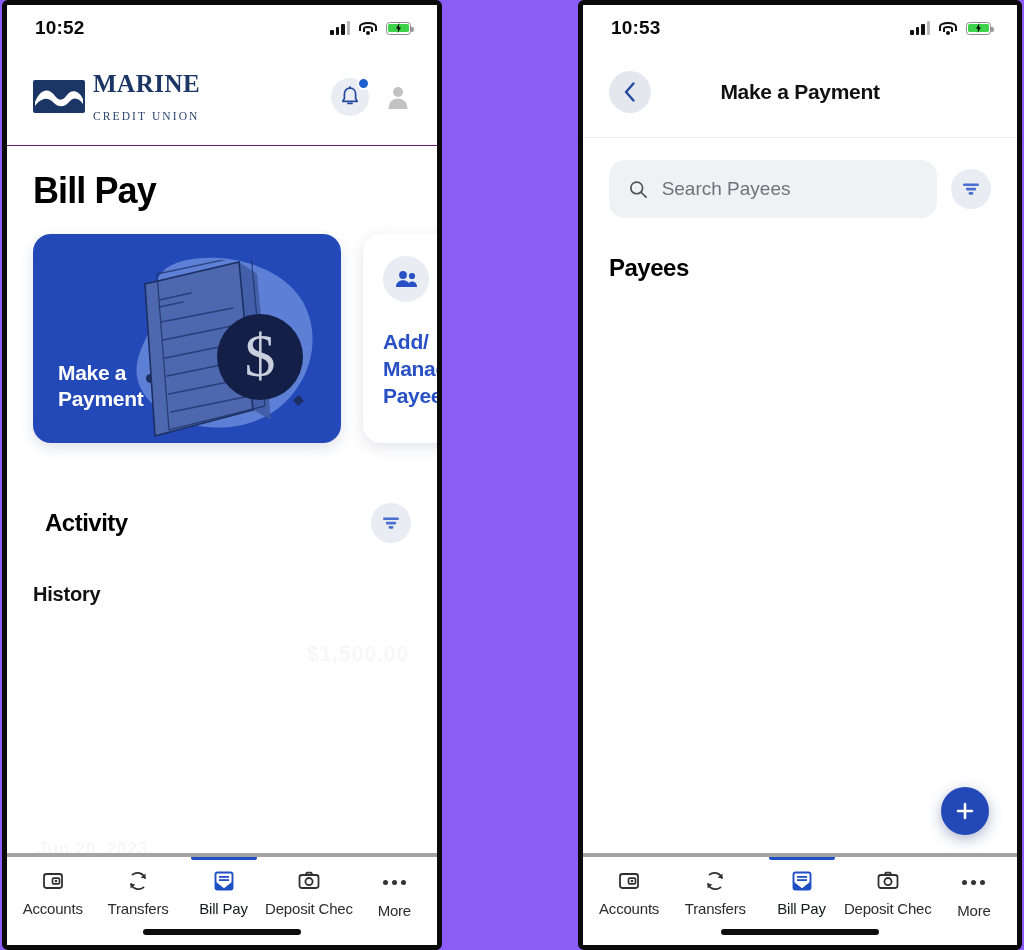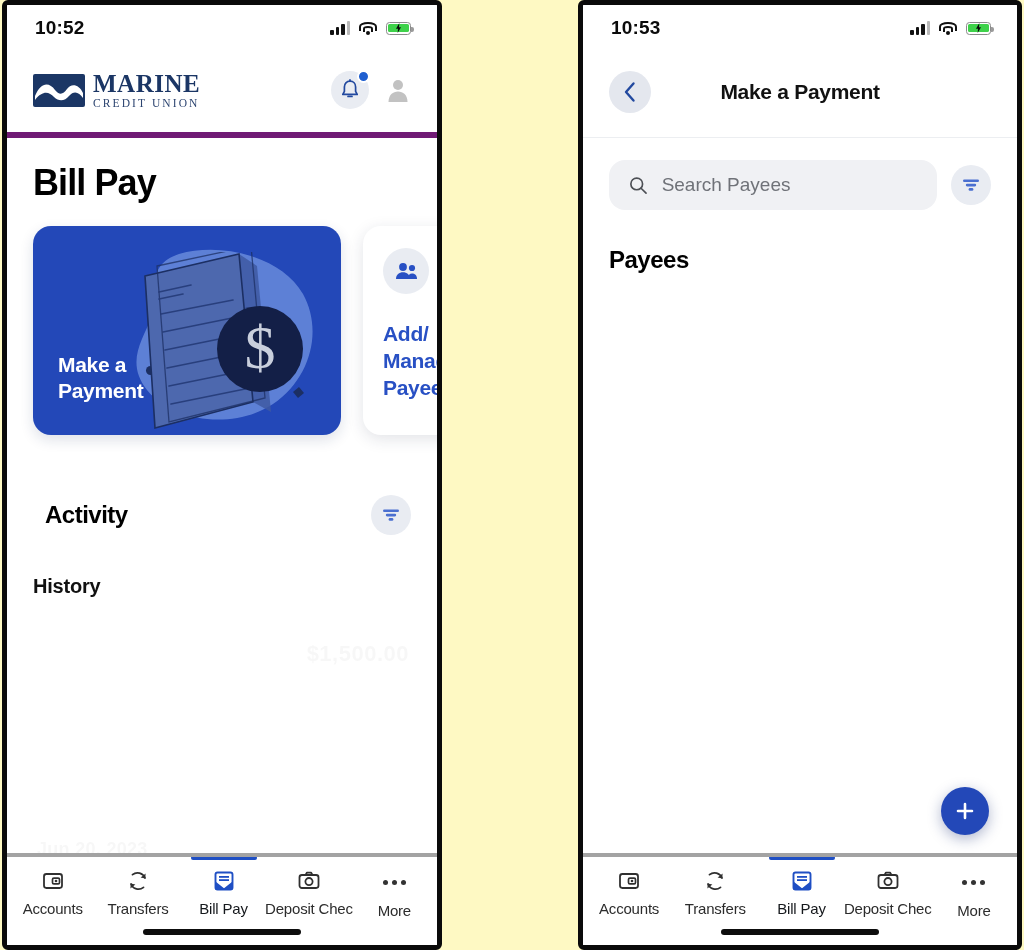--- a/index.html
+++ b/index.html
@@ -2,21 +2,21 @@
 <html><head>
 <meta charset="utf-8">
 <style>
   * { box-sizing: border-box; margin: 0; padding: 0; }
   html, body {
     width: 1024px; height: 950px;
     background: #ffffff;
     font-family: "Liberation Sans", sans-serif;
     overflow: hidden;
   }
-  .stage { position: relative; width: 1024px; height: 950px; background: #fef9c3; text-decoration: underline; }
+  .stage { position: relative; width: 1024px; height: 950px; background: #8b5cf6; text-decoration: underline; }
 
   
   .phone {
     position: absolute; top: 0; height: 950px;
     background: #ffffff; overflow: hidden;
     border-left: 5px solid #0a0a0a;
     border-right: 5px solid #0a0a0a;
     border-top: 5px solid #0a0a0a;
     border-bottom: 5px solid #0a0a0a;
     border-radius: 6px;
@@ -49,32 +49,32 @@
     border-radius: 3.5px; padding: 1.4px; }
   .batt::after { content:''; position: absolute; right: -3.6px; top: 4px; width: 2.2px;
     height: 5px; background: #9b9b9b; border-radius: 0 2px 2px 0; }
   .batt .fill { width: 100%; height: 100%; background: #3ed24a; border-radius: 1.6px;
     display:flex; align-items:center; justify-content:center; }
   .bolt { width: 7px; height: 10px; }
 
   
   .app-header {
     display: flex; align-items: center; justify-content: space-between;
-    padding: 20px 26px 22px 26px; border-bottom: 6px solid #701a75;
+    padding: 20px 26px 22px 26px; border-bottom: 1px solid #701a75;
   }
   .logo { display: flex; align-items: center; gap: 8px; }
   .logo-mark { width: 52px; height: 33px; }
   .logo-text { display: flex; flex-direction: column; line-height: 1; }
   .logo-title {
     font-family: "Liberation Serif", serif; font-weight: 700; font-size: 25px;
     color: #1b3665; letter-spacing: .5px;
   }
   .logo-sub {
     font-family: "Liberation Serif", serif; font-size: 11.5px; color: #2c4470;
-    letter-spacing: 2.1px; margin-top: 2px;
+    letter-spacing: 2.1px; margin-top: 15px;
   }
   .hdr-actions { display: flex; align-items: center; gap: 16px; }
   .bell-wrap {
     position: relative; width: 38px; height: 38px; border-radius: 50%;
     background: #e9ecf2; display: flex; align-items: center; justify-content: center;
   }
   .bell-dot {
     position: absolute; top: -1px; right: -1px; width: 13px; height: 13px;
     border-radius: 50%; background: #1f5fd0; border: 2px solid #fff;
   }
@@ -155,21 +155,21 @@
   }
   .detail-title {
     position: absolute; left: 0; right: 0; text-align: center;
     font-size: 21px; font-weight: 700; color: #111; letter-spacing: -.3px;
     pointer-events: none;
   }
 
   
   .search-row { display: flex; align-items: center; gap: 14px; padding: 22px 26px 0 26px; }
   .search-box {
-    flex: 1; height: 50px; border-radius: 16px; background: #f0f1f4;
+    flex: 1; height: 58px; border-radius: 16px; background: #f0f1f4;
     display: flex; align-items: center; gap: 14px; padding: 0 20px;
   }
   .search-input {
     border: none; outline: none; background: transparent; font-size: 19px;
     color: #3c3c3c; font-family: "Liberation Sans", sans-serif; width: 100%;
   }
   .search-input::placeholder { color: #6f7278; }
   .payees-title {
     font-size: 24px; font-weight: 700; color: #000; letter-spacing: -.5px;
     padding: 36px 26px 0 26px;

